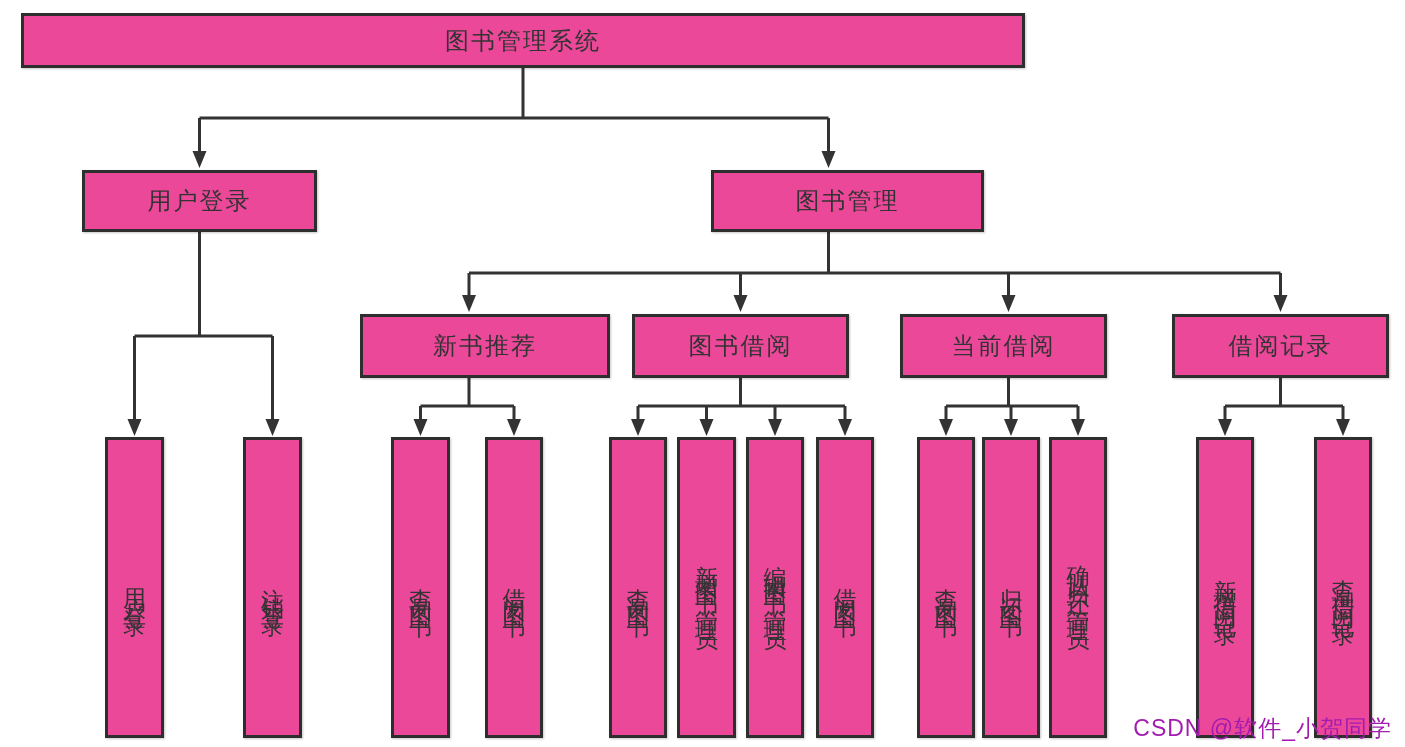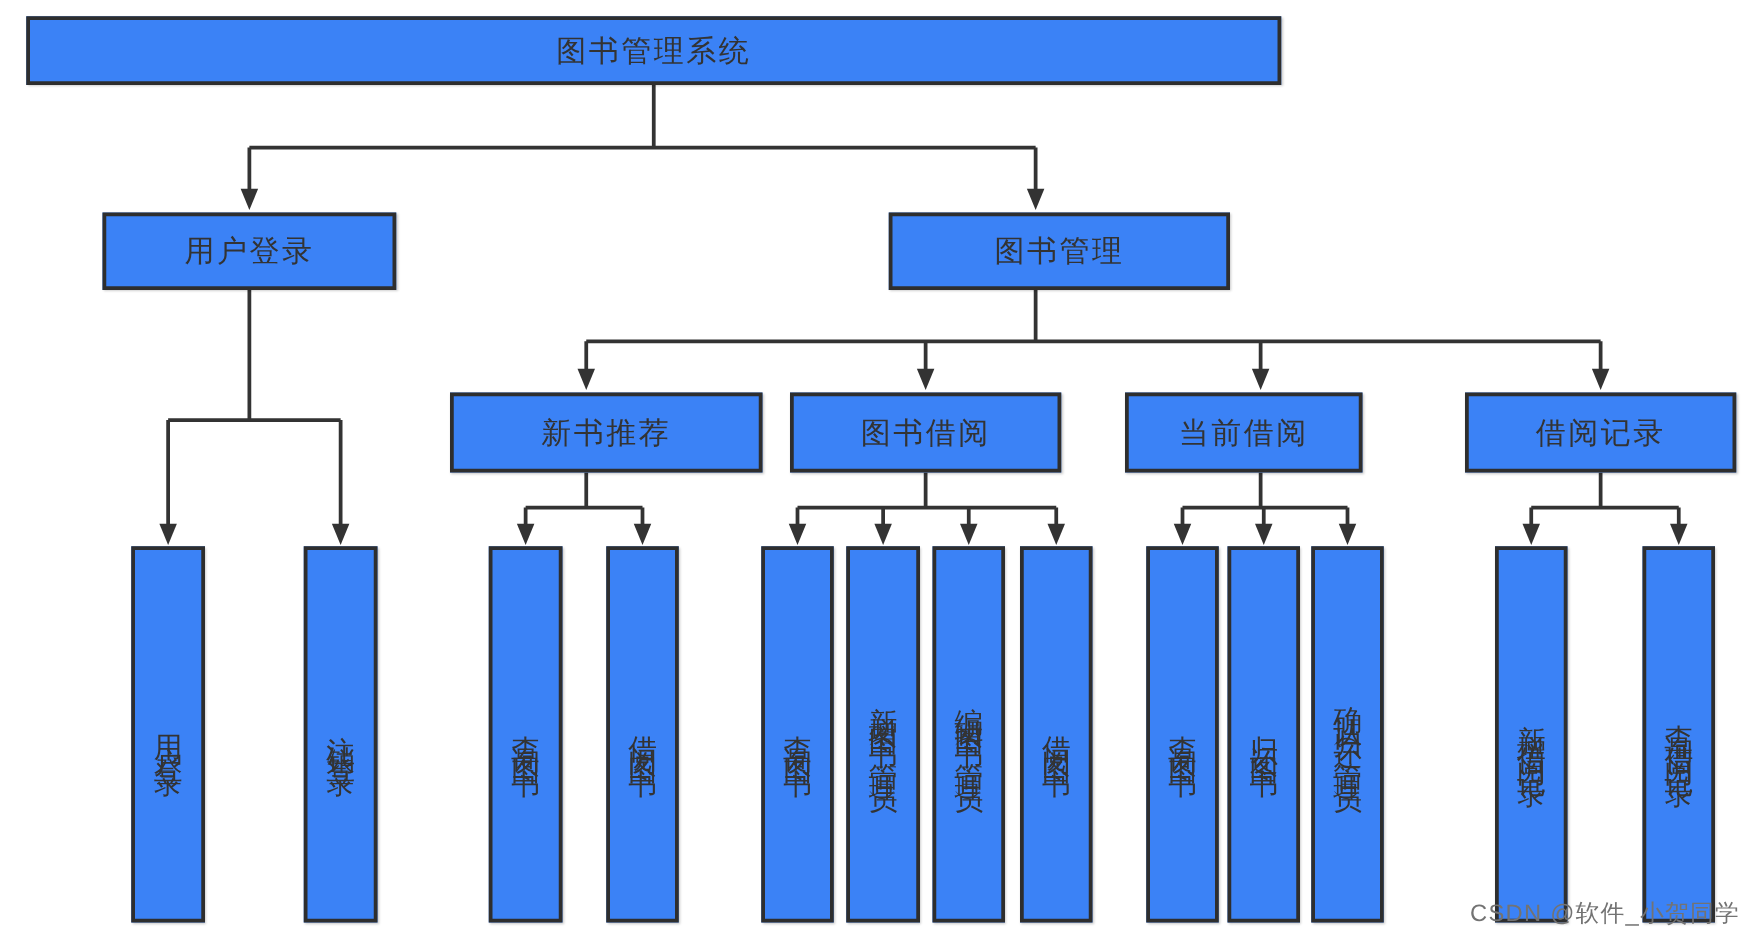--- a/index.html
+++ b/index.html
@@ -10,21 +10,21 @@
     background: #ffffff;
     overflow: hidden;
     font-family: "Liberation Sans", sans-serif;
   }
   .connectors { position: absolute; left: 0; top: 0; z-index: 1; }
   .connectors path { stroke: #333333; stroke-width: 3; fill: none; }
   .connectors polygon { fill: #333333; stroke: none; }
   .node {
     position: absolute;
     box-sizing: border-box;
-    background: #3b82f6;
+    background: #ec4899;
     border: 3px solid #2e2e2e;
     box-shadow: 1px 1px 2px rgba(0,0,0,0.22);
     display: flex;
     align-items: center;
     justify-content: center;
     color: #333333;
     z-index: 2;
   }
   .hlabel {
     display: block;
@@ -40,23 +40,23 @@
     font-size: 23px;
     line-height: 1;
     letter-spacing: 9px;
     white-space: nowrap;
     color: #333333;
   }
   .watermark {
     position: absolute;
     right: 13px;
     bottom: 3px;
-    font-size: 19px;
+    font-size: 23px;
     letter-spacing: 1px;
-    color: #737373;
+    color: #a21caf;
     z-index: 3;
     white-space: nowrap;
   }
 </style>
 </head>
 <body>
 
 <div class="canvas">
 
   <svg class="connectors" width="1405" height="747" viewBox="0 0 1405 747">
@@ -112,21 +112,21 @@
   <div class="node" style="left:711px; top:170px; width:273px; height:62px;">
     <span class="hlabel">图书管理</span>
   </div>
 
   <div class="node" style="left:360px; top:314px; width:250px; height:64px;">
     <span class="hlabel">新书推荐</span>
   </div>
   <div class="node" style="left:632px; top:314px; width:217px; height:64px;justify-content:center;">
     <span class="hlabel">图书借阅</span>
   </div>
-  <div class="node" style="left:900px; top:314px; width:190px; height:64px;">
+  <div class="node" style="left:900px; top:314px; width:207px; height:64px;">
     <span class="hlabel">当前借阅</span>
   </div>
   <div class="node" style="left:1172px; top:314px; width:217px; height:64px;">
     <span class="hlabel">借阅记录</span>
   </div>
 
   <div class="node" style="left:105px; top:437px; width:59px; height:301px;">
     <span class="vlabel">用户登录</span>
   </div>
   <div class="node" style="left:243px; top:437px; width:59px; height:301px;">

